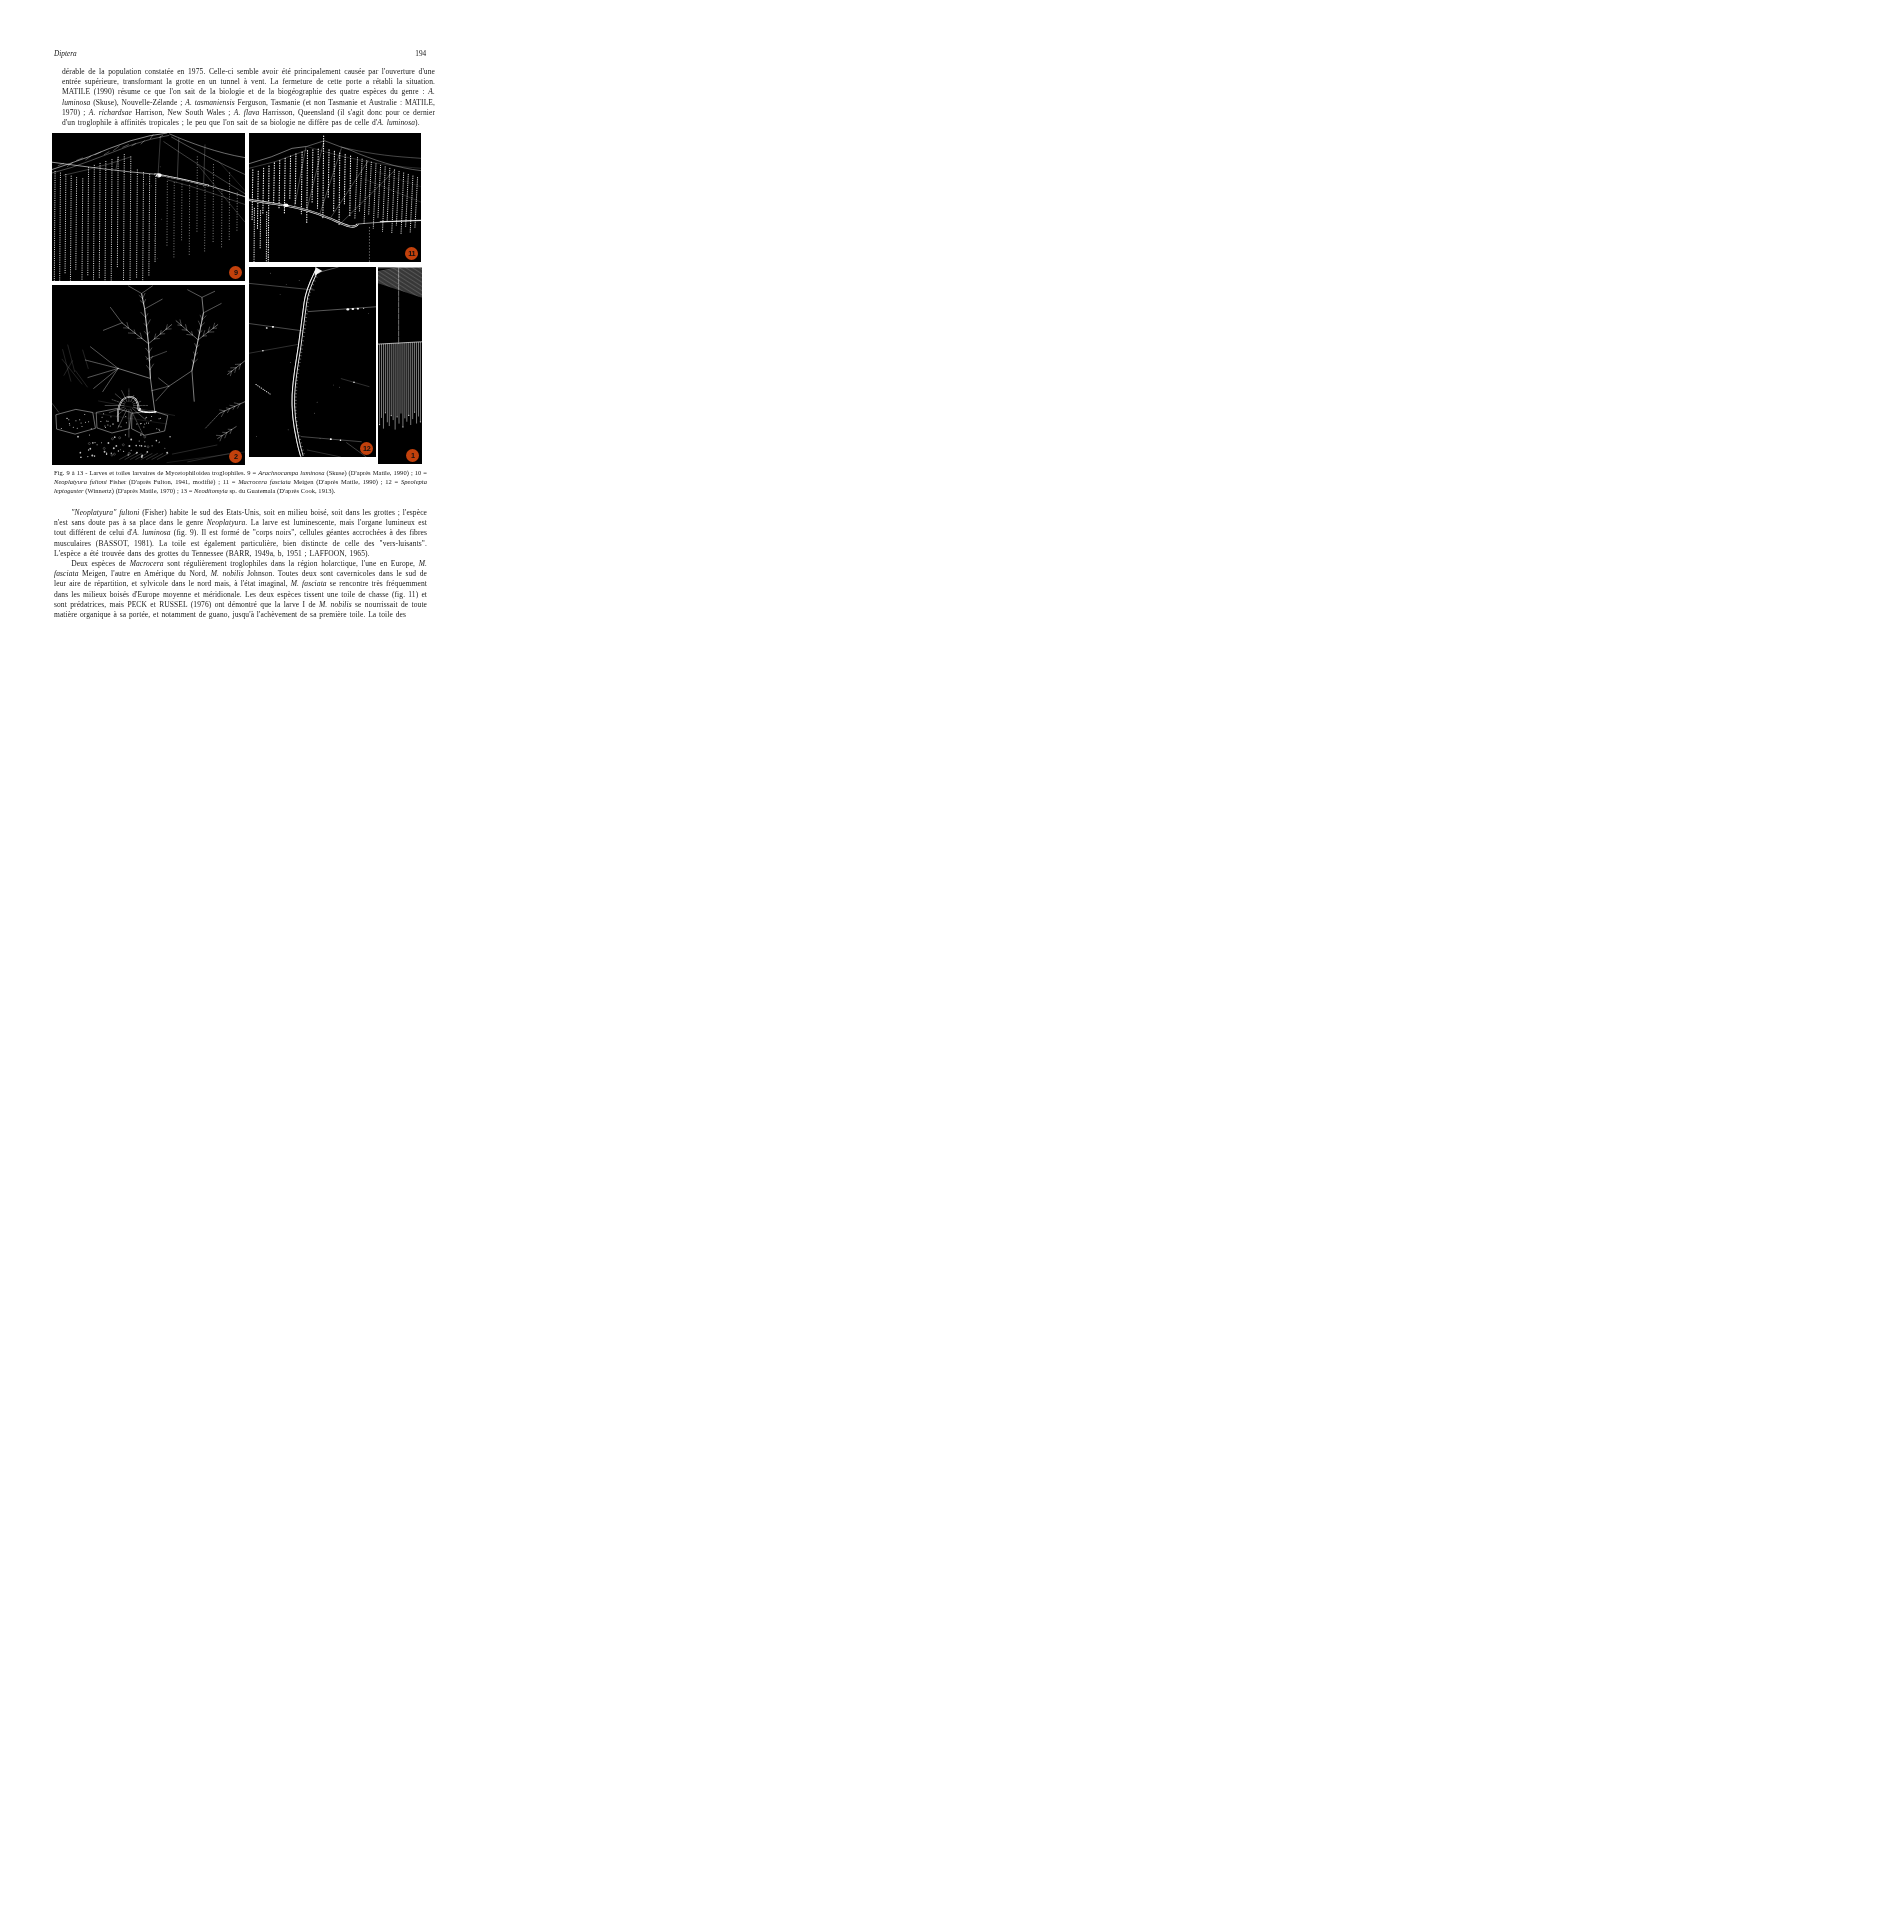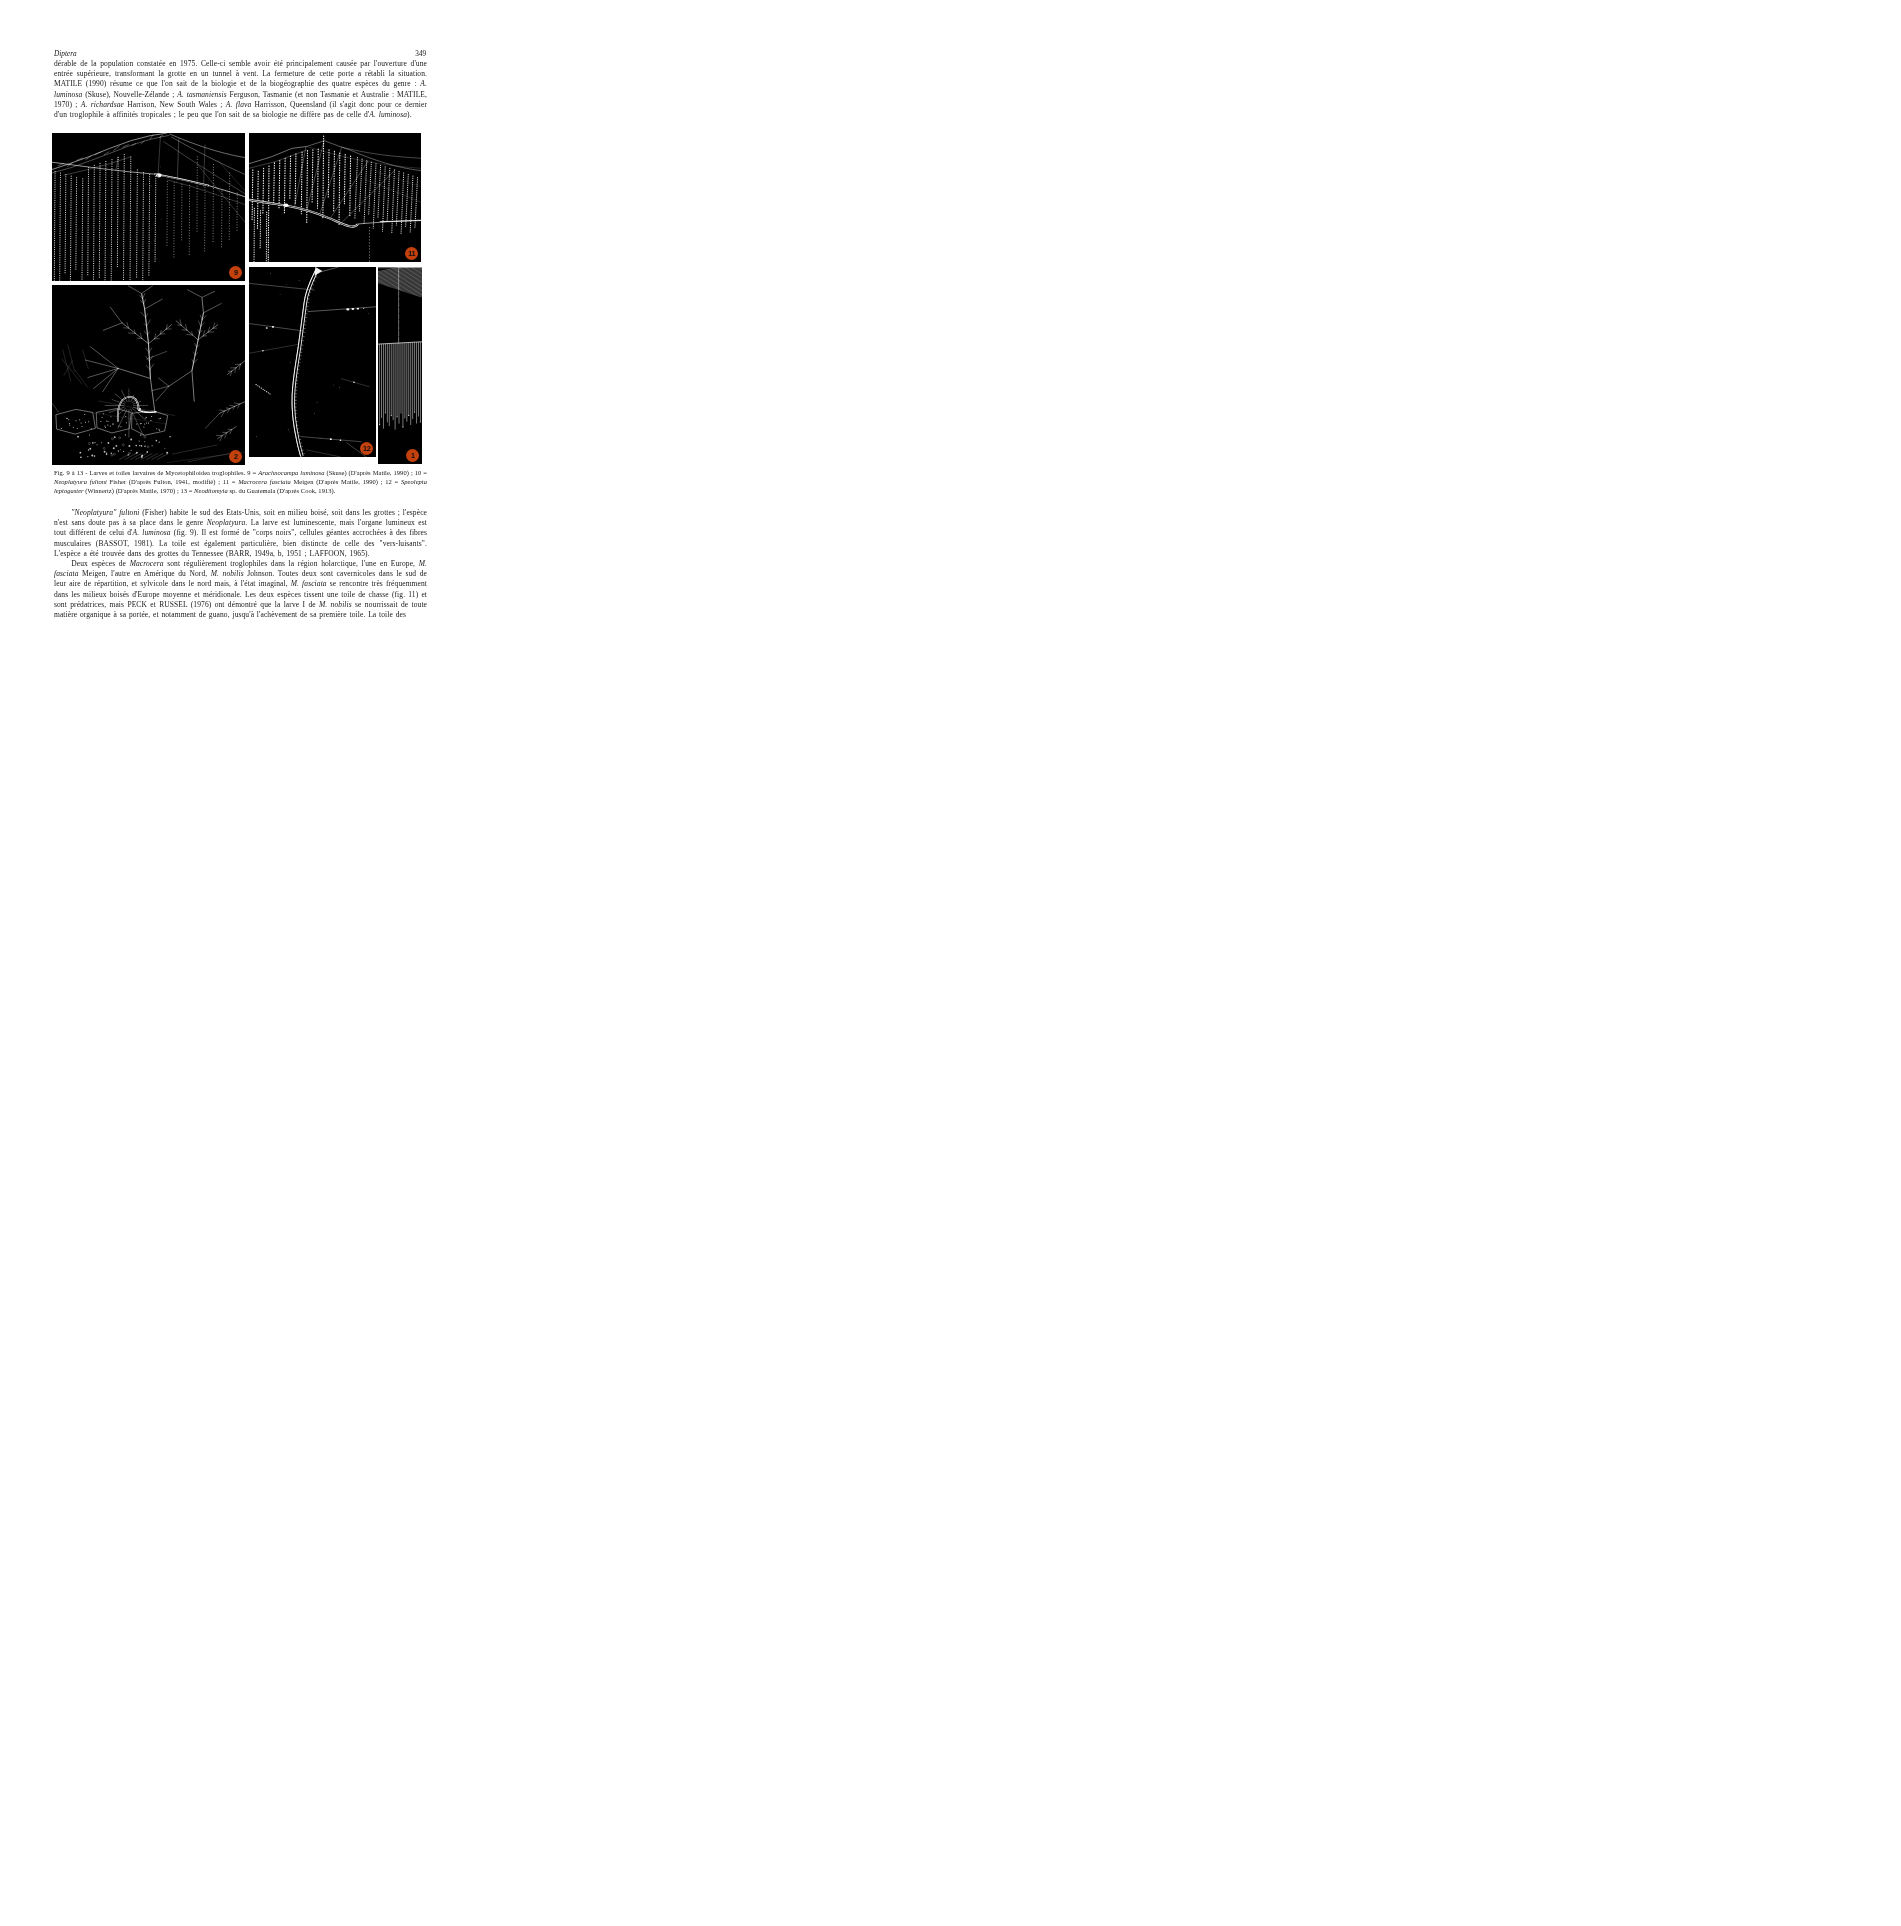--- a/index.html
+++ b/index.html
@@ -3,42 +3,42 @@
 <meta charset="utf-8">
 <style>
   html,body{margin:0;padding:0;background:#ffffff;}
   body{width:475px;height:669px;position:relative;overflow:hidden;}
   #page{position:absolute;inset:0;background:#ffffff;
         font-family:"Liberation Serif","DejaVu Serif",serif;color:#161616;}
   .header{position:absolute;left:54px;top:49px;width:373px;font-size:7.3px;}
   .running-title{display:block;text-align:left;font-style:italic;}
   .page-number{position:absolute;right:0.8px;top:0;}
   .bodytext{font-size:7.5px;line-height:10.2px;text-align:justify;
-            letter-spacing:0.1px;word-spacing:0.8px;margin:0;}
+            letter-spacing:0.1px;word-spacing:0.8px;margin:8px;}
   #para1{position:absolute;left:54px;top:59px;width:373px;}
   #flow23{position:absolute;left:54px;top:508px;width:373px;}
   #flow23 p{margin:0;text-indent:17.3px;}
   .caption{position:absolute;left:54px;top:468px;width:373px;margin:0;
            font-size:6.5px;line-height:9px;text-align:justify;letter-spacing:0.04px;}
   .figure-plate{position:absolute;left:52px;top:133px;width:369px;height:331px;background:#ffffff;}
   .panel{position:absolute;background:#000;overflow:hidden;}
   .photo{position:absolute;left:0;top:0;width:100%;height:100%;display:block;}
   .plabel{position:absolute;right:2.7px;bottom:2.3px;width:13px;height:13px;border-radius:50%;
           background:#c2410c;color:#111;display:flex;align-items:center;justify-content:center;
           font-family:"Liberation Sans","DejaVu Sans",sans-serif;font-weight:700;font-size:7.3px;
           letter-spacing:-0.2px;}
 </style>
 </head>
 <body>
 
 <div id="page">
 
   <div class="header">
     <span class="running-title">Diptera</span>
-    <span class="page-number">349</span>
+    <span class="page-number">194</span>
   </div>
 
   <p id="para1" class="bodytext"><span>dérable de la population constatée en 1975. Celle-ci semble avoir été principalement causée par l'ouverture d'une entrée supérieure, transformant la grotte en un tunnel à vent. La fermeture de cette porte a rétabli la situation. MATILE (1990) résume ce que l'on sait de la biologie et de la biogéographie des quatre espèces du genre&nbsp;: </span><span style="font-style: italic;">A. luminosa</span><span> (Skuse), Nouvelle-Zélande&nbsp;; </span><span style="font-style: italic;">A. tasmaniensis</span><span> Ferguson, Tasmanie (et non Tasmanie et Australie&nbsp;: MATILE, 1970)&nbsp;; </span><span style="font-style: italic;">A. richardsae</span><span> Harrison, New South Wales&nbsp;; </span><span style="font-style: italic;">A. flava</span><span> Harrisson, Queensland (il s'agit donc pour ce dernier d'un troglophile à affinités tropicales&nbsp;; le peu que l'on sait de sa biologie ne diffère pas de celle d'</span><span style="font-style: italic;">A. luminosa</span><span>).</span></p>
 
   <div class="figure-plate">
 
     <div class="panel" style="left:0;top:0;width:193px;height:148px">
       <svg id="art9" class="photo" viewBox="0 0 502 385" preserveAspectRatio="none">
           <path d="M0,95 L45,80 L95,62 L150,40 L205,20 L255,7 L300,0" fill="none" stroke="#ffffff" stroke-width="1.5" stroke-opacity="0.95"></path>
           <path d="M0,104 L50,90 L100,72 L158,50 L210,30 L258,16 L305,6" fill="none" stroke="#ffffff" stroke-width="1" stroke-opacity="0.8"></path>

